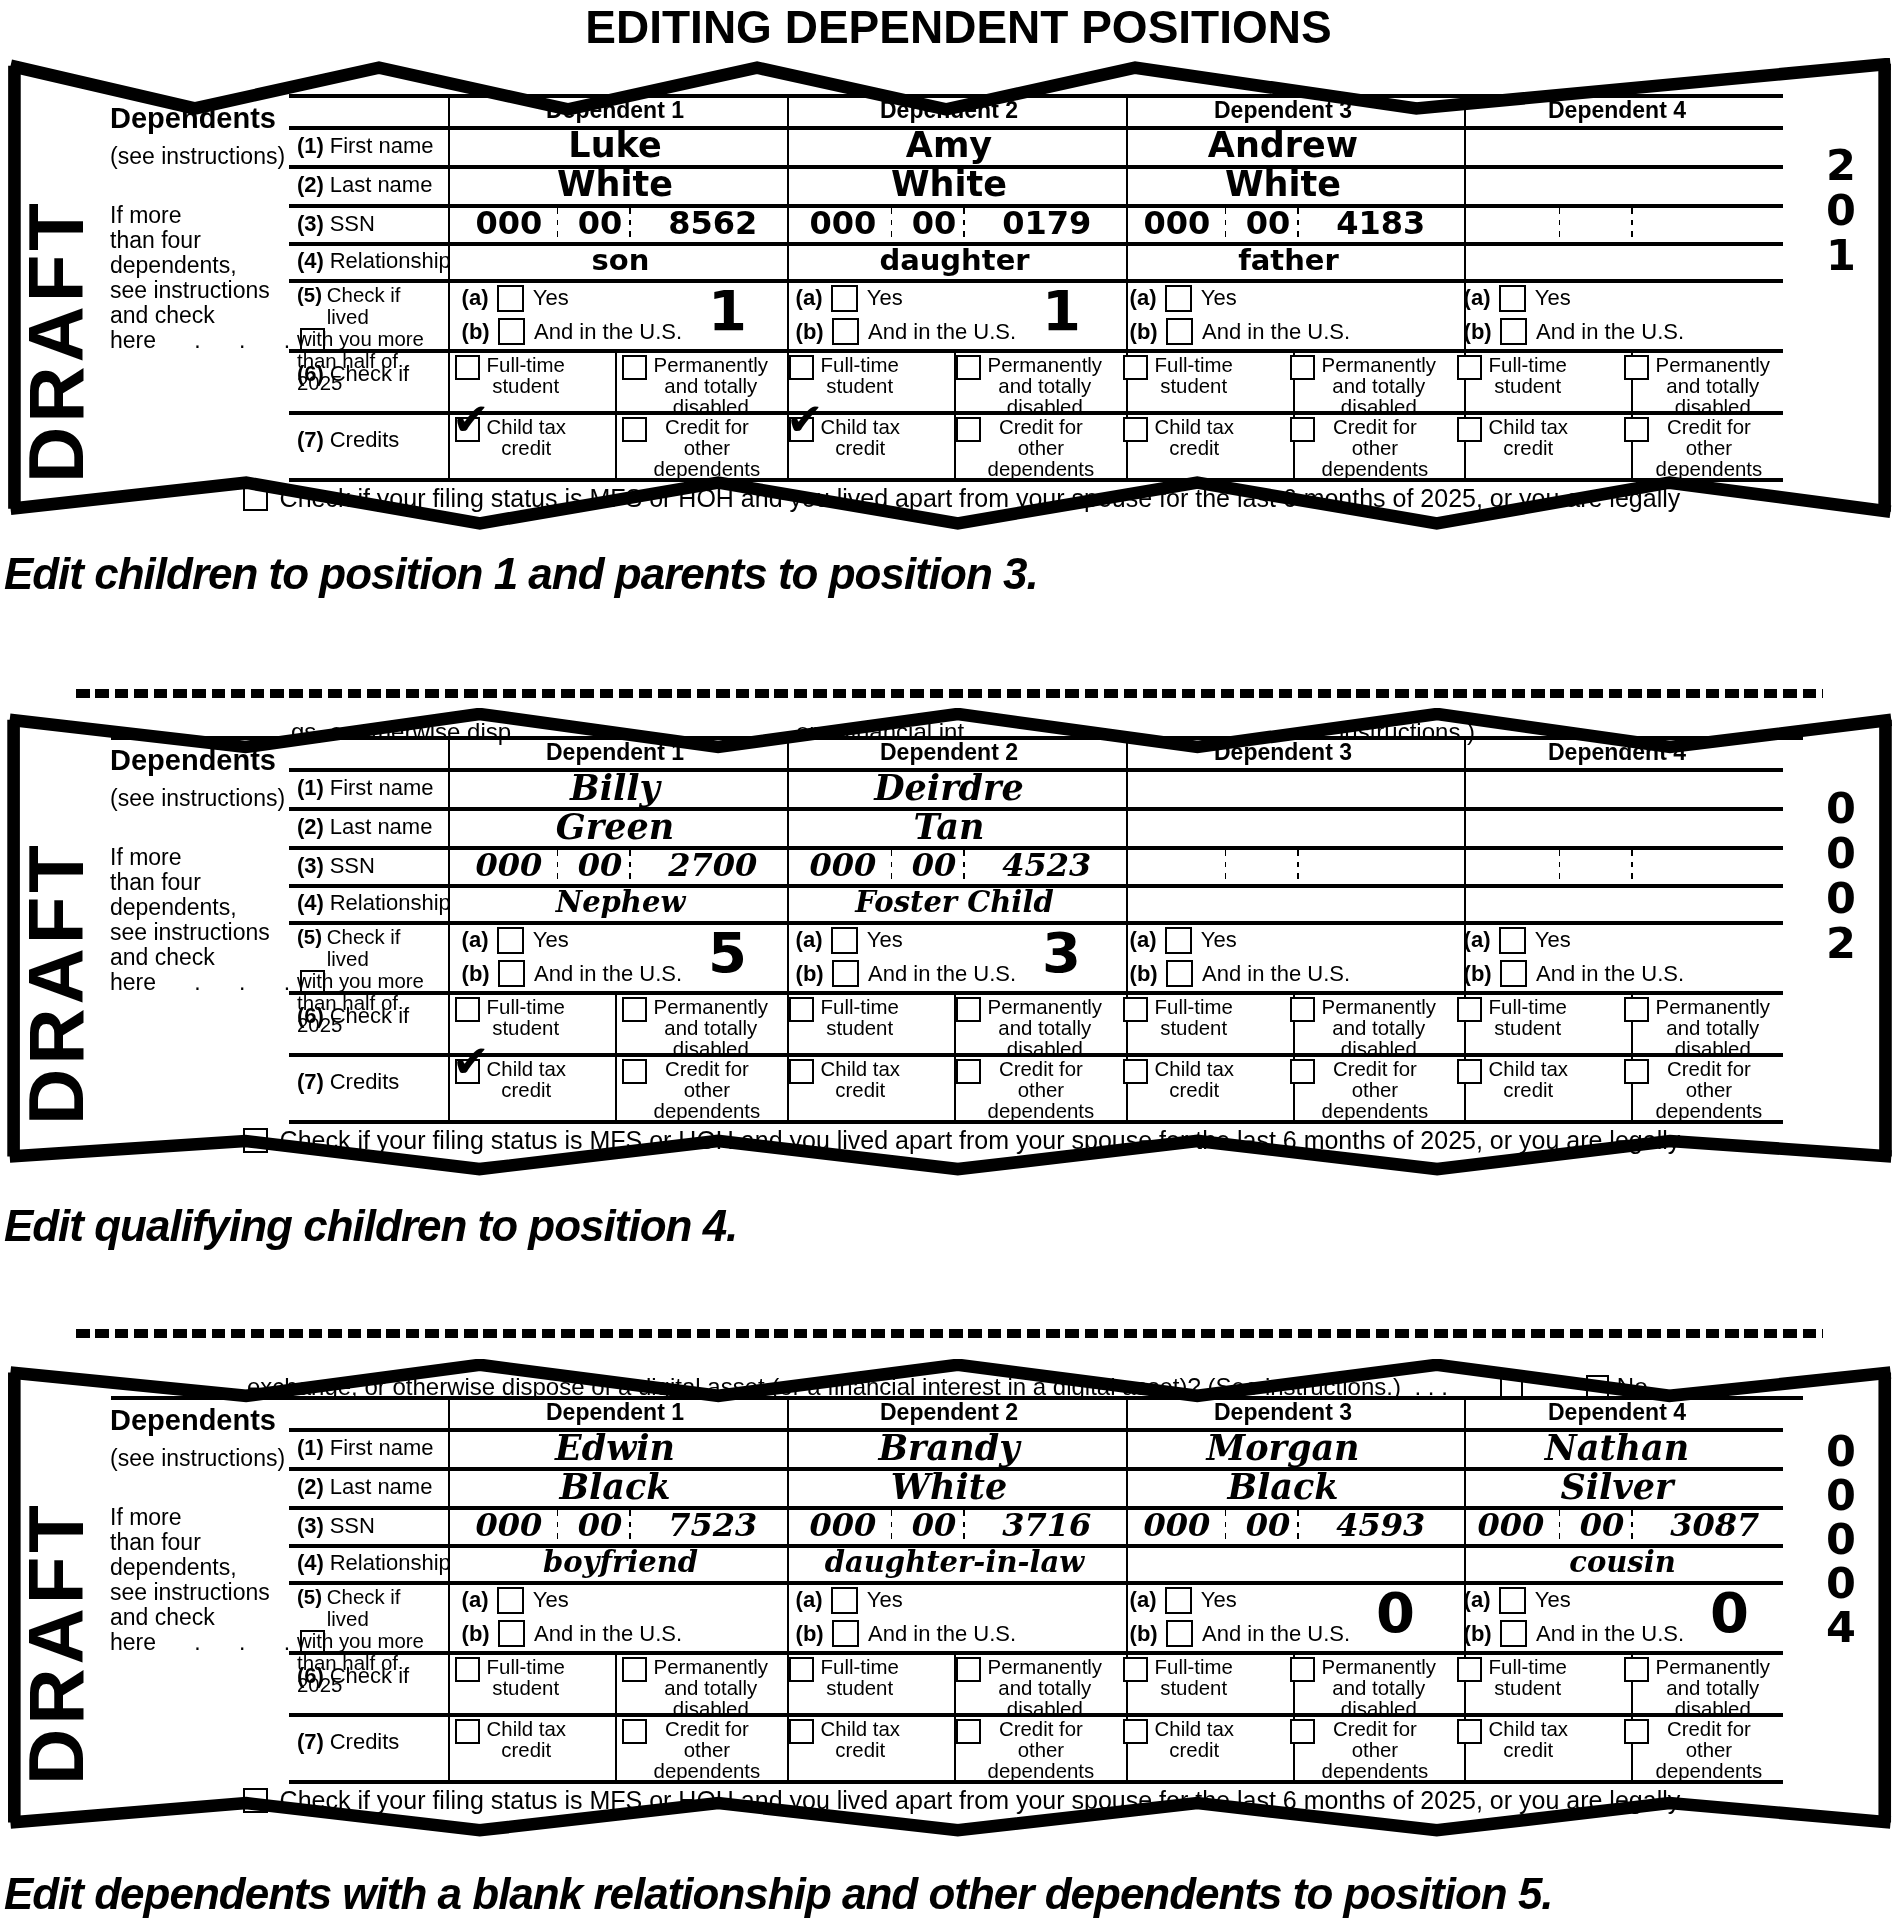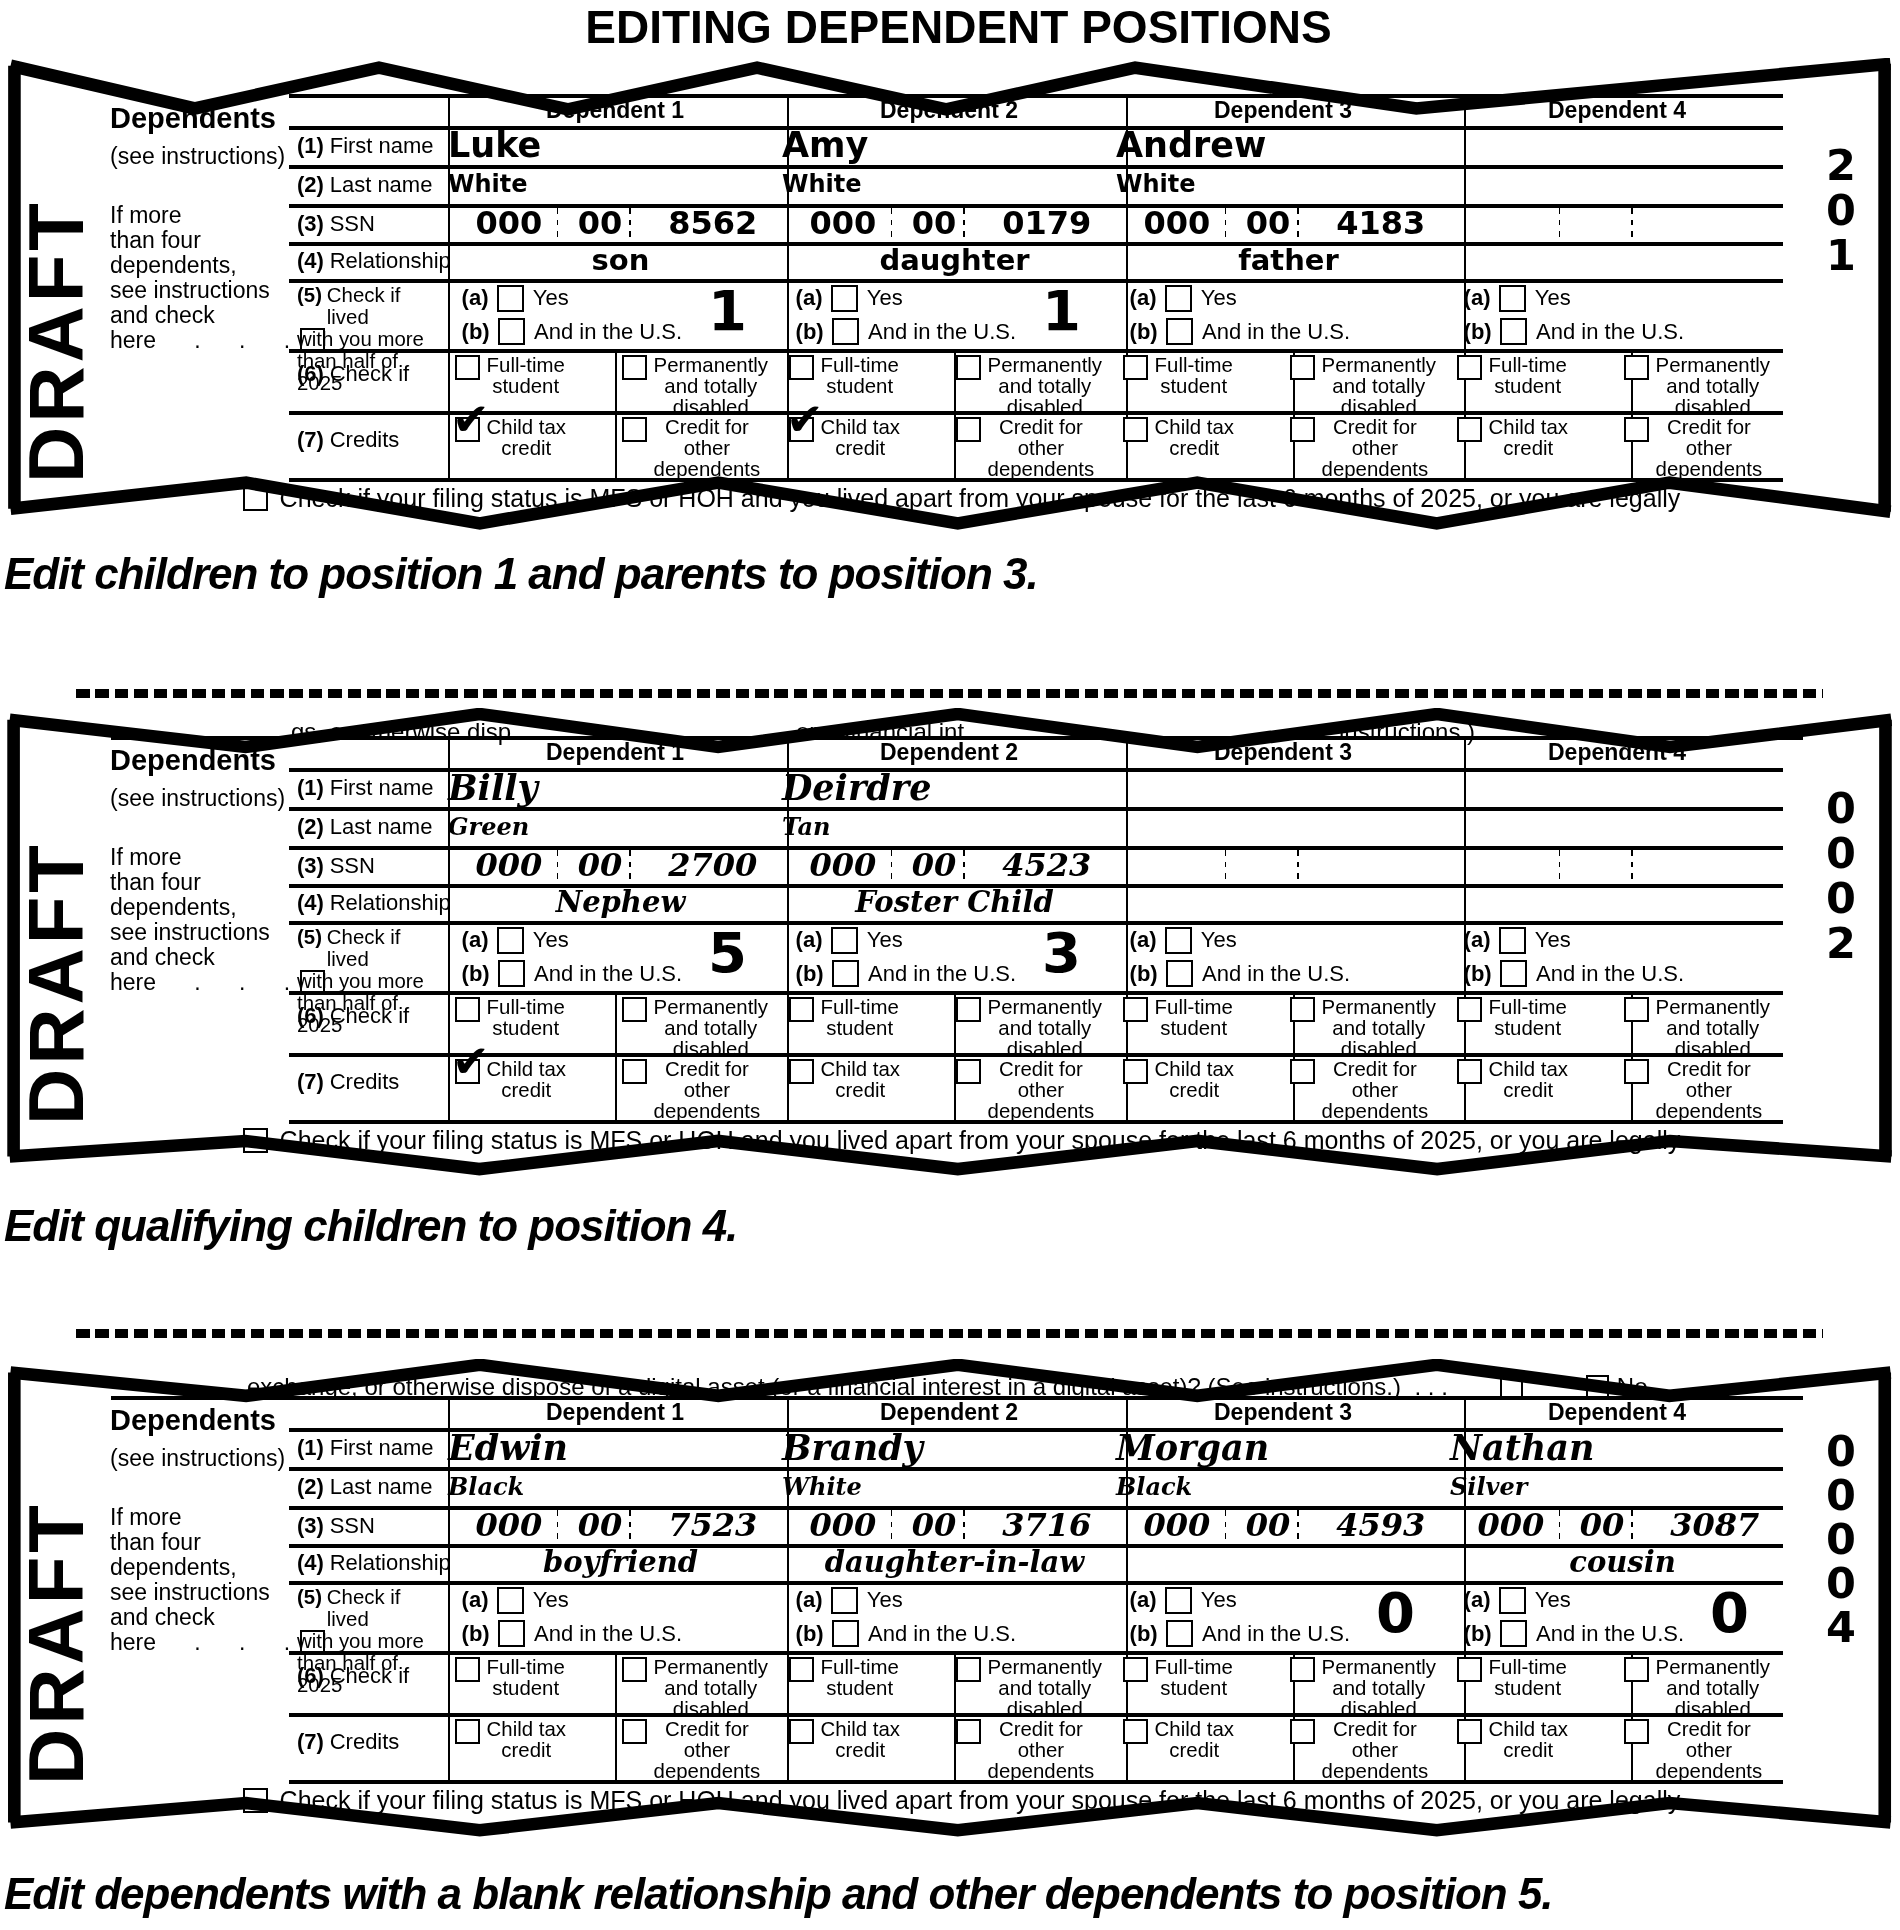--- a/index.html
+++ b/index.html
@@ -45,22 +45,22 @@
        display:flex;flex-direction:column;width:151px;}
   .rl5 .l1{display:flex;gap:4.9px;}
   .rlab6{top:calc(var(--T) + 266px);height:27px;}
   .rlab7{top:calc(var(--T) + 332px);height:27px;}
   .filing{position:absolute;left:243px;top:calc(var(--T) + 390px);display:flex;
        align-items:center;gap:11.6px;font-size:25px;width:1553px;white-space:nowrap;}
   
   .depcol{position:absolute;top:var(--T);width:334px;height:388px;}
   .cell{position:absolute;left:0;right:0;}
   .chead{top:0;height:32px;line-height:32px;text-align:center;font-weight:bold;font-size:23px;}
-  .r1{top:32px;height:29px;line-height:39px;font-size:35px;}
-  .r2{top:71px;height:24px;line-height:39px;font-size:24px;}
+  .r1{top:32px;height:29px;line-height:39px;text-align:center;font-size:35px;}
+  .r2{top:71px;height:24px;line-height:39px;text-align:center;font-size:35px;}
   .r3{top:110px;height:39px;display:flex;align-items:center;font-size:32px;}
   .sseg{display:inline-block;text-align:center;line-height:39px;margin-left:13px;}
   .sg1{width:107px;} .sg2{width:64px;} .sg3{width:155px;}
   .ssep{width:1.9px;height:31px;flex:none;
        background:repeating-linear-gradient(180deg,#000 0 5.8px,transparent 5.8px 11.6px);}
   .r4{top:148px;height:37px;line-height:37px;text-align:center;font-size:29px;padding-left:11px;}
   .r5{top:185px;height:70px;}
   .optline{position:absolute;left:13.6px;display:flex;align-items:center;gap:8.7px;font-size:22px;}
   .ola{top:5.8px;} .olb{top:39px;}
   .bignum{position:absolute;right:35px;top:1.9px;font-size:56px;line-height:60px;}

